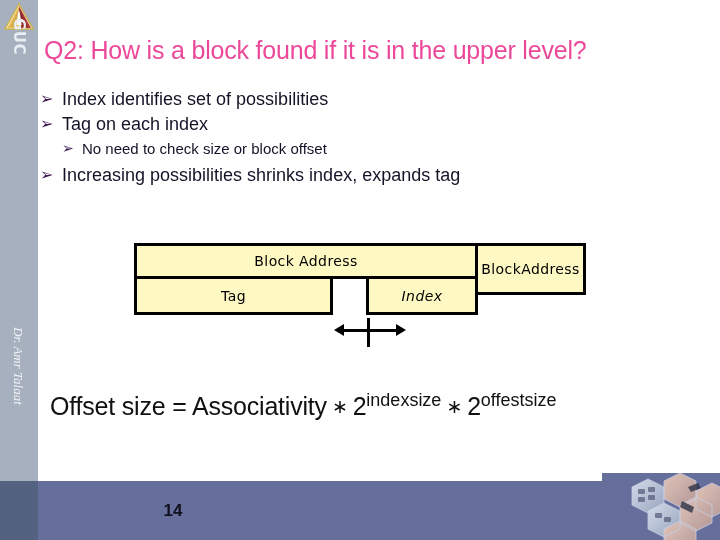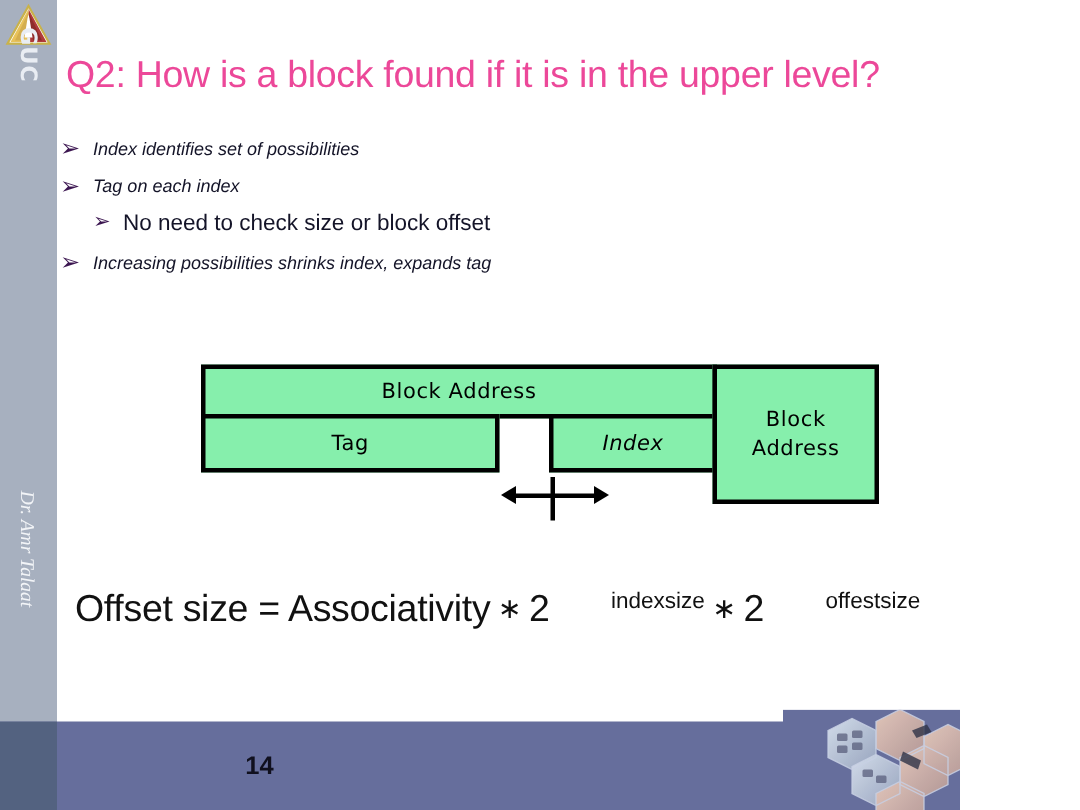--- a/index.html
+++ b/index.html
@@ -107,42 +107,42 @@
     line-height: 1;
     flex: 0 0 auto;
   }
   .bullet.lvl1 .bmark { font-size: 16px; width: 22px; padding-top: 3px; }
   .bullet.lvl2 .bmark { font-size: 14px; width: 20px; padding-top: 3px; }
 
   .btext {
     color: #141428;
     flex: 1 1 auto;
   }
-  .bullet.lvl1 .btext { font-size: 12px; line-height: 22px; font-style: italic; }
+  .bullet.lvl1 .btext { font-size: 18px; line-height: 22px; }
   .bullet.lvl2 .btext { font-size: 15px; line-height: 21px; }
 
   
   .diagram {
     position: absolute;
     left: 134px;
     top: 243px;
     width: 452px;
     height: 72px;
   }
   .diag-left {
     position: absolute;
     left: 0; top: 0;
     width: 344px;
     height: 72px;
   }
   .cell {
     position: absolute;
     box-sizing: border-box;
     border: 3px solid #000000;
-    background: #86efac;
+    background: #fef9c3;
     display: flex;
     align-items: center;
     justify-content: center;
     font-family: "DejaVu Sans", sans-serif;
     font-size: 14px;
     color: #000000;
     letter-spacing: 0.4px;
   }
   .cell-block-address {
     left: 0; top: 0;
@@ -151,22 +151,22 @@
   .cell-tag {
     left: 0; top: 33px;
     width: 199px; height: 39px;
   }
   .cell-index {
     left: 232px; top: 33px;
     width: 112px; height: 39px; font-style: italic;
   }
   .cell-block-offset {
     left: 341px; top: 0;
-    width: 111px; height: 93px;
-    flex-direction: column;
+    width: 111px; height: 52px;
+    flex-direction: row;
     line-height: 19px;
     font-size: 14px;
     text-align: right;
   }
 
   
   .arrow-group {
     position: absolute;
     left: 334px;
     top: 318px;
@@ -205,32 +205,31 @@
     white-space: nowrap;
     letter-spacing: -0.2px;
   }
   .formula .op {
     font-size: 19px;
     padding: 0 5px;
     position: relative;
     top: -2px;
   }
   .formula sup {
-    font-size: 15px;
+    font-size: 18px;
     vertical-align: super;
     line-height: 0;
     letter-spacing: 0;
-    margin-left: 41px;
   }
 
   
   .footer {
     position: absolute;
     left: 0; bottom: 0;
-    width: 640px;
+    width: 720px;
     height: 59px;
     background: #666e9c;
   }
   .footer-left {
     position: absolute;
     left: 0; top: 0;
     width: 38px; height: 59px;
     background: #536280;
   }
   .page-number {

